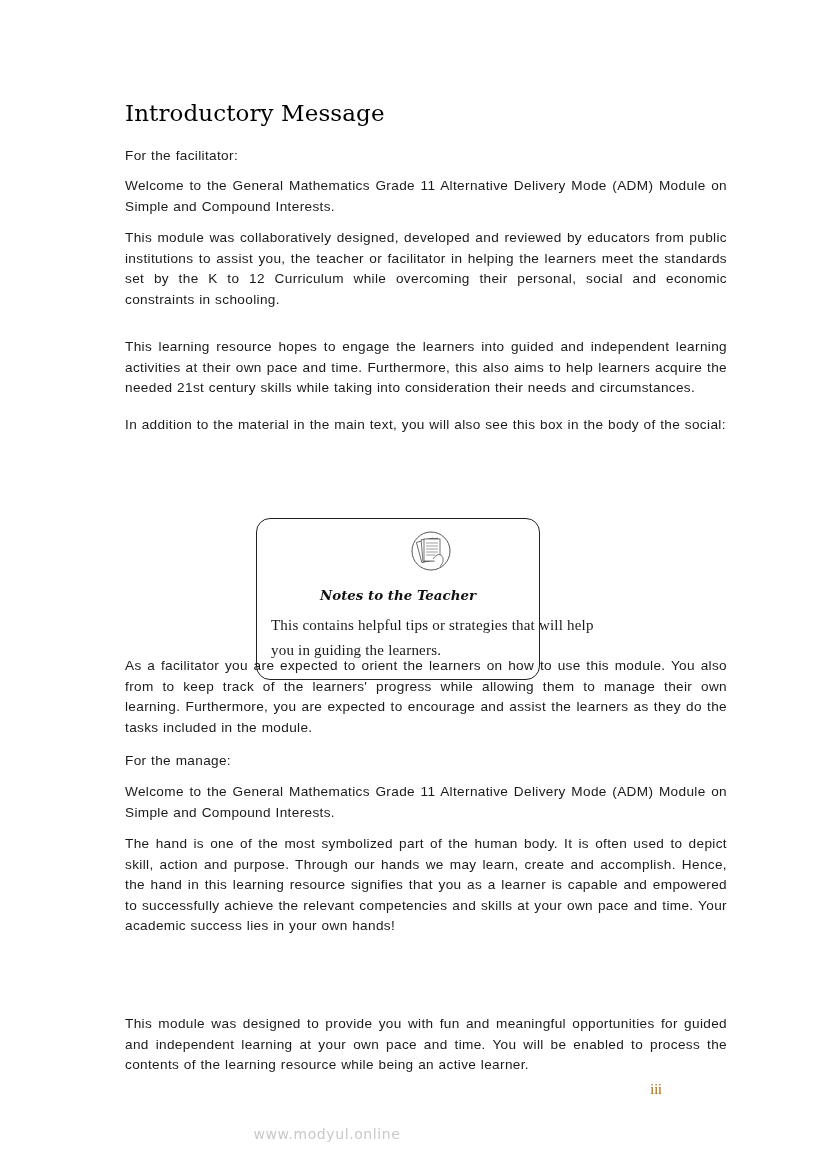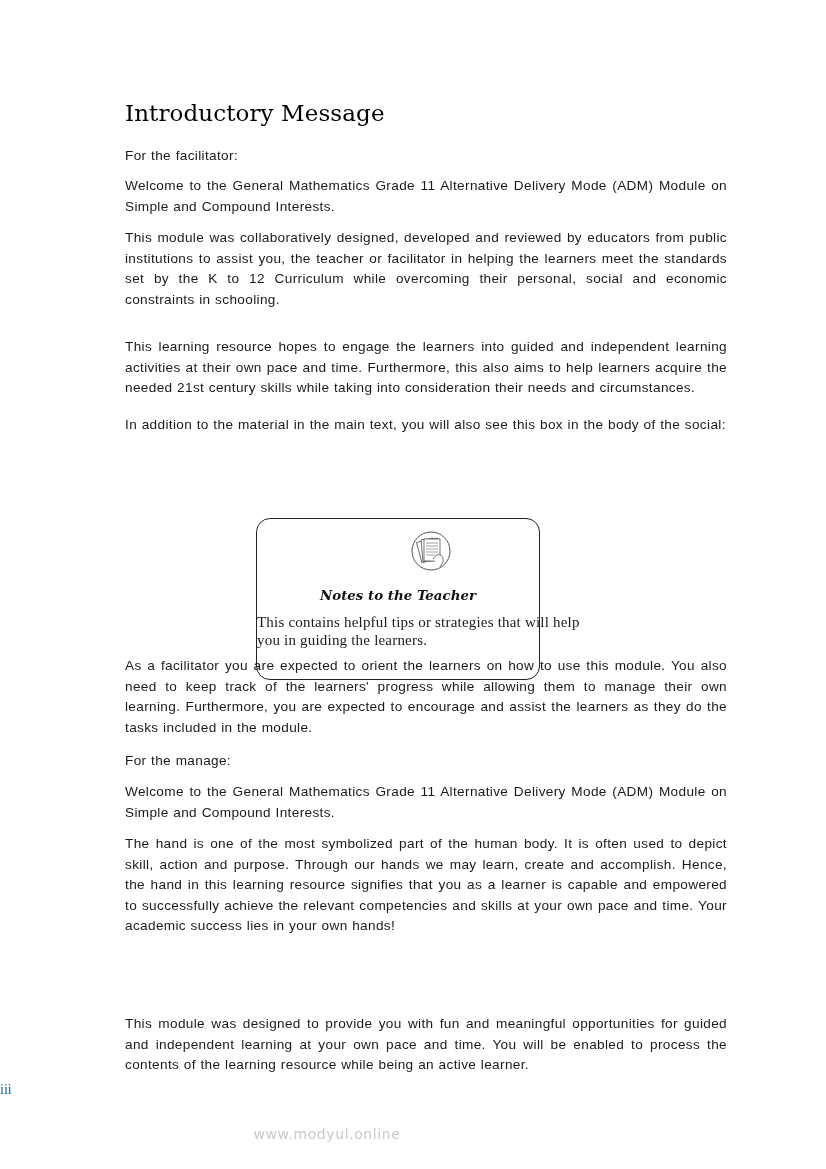--- a/index.html
+++ b/index.html
@@ -9,24 +9,24 @@
     h1 { position: absolute; top: 100px; left: 0; margin: 0; font-family: "DejaVu Serif", serif;
          font-weight: normal; font-size: 23px; letter-spacing: 0.1px; color: #000; }
     p { margin: 0; font-size: 13.6px; line-height: 20.6px; text-align: justify; color: #1a1a1a;
         font-family: Liberation Sans, sans-serif; letter-spacing: 0.35px; word-spacing: 0.5px; }
     .blk { position: absolute; left: 0; width: 602px; }
     .box { position: absolute; left: 131px; top: 470px; width: 284px; height: 162px;
            border: 1.5px solid #222; border-radius: 14px; box-sizing: border-box; margin-top: 48px; }
     .box .icon { position: absolute; left: 154px; top: 12px; width: 40px; height: 40px; }
     .box .title { position: absolute; top: 68px; left: 0; width: 100%; text-align: center;
                   font-family: "DejaVu Serif", serif; font-weight: bold; font-style: italic; font-size: 13.4px; }
-    .box .desc { position: absolute; left: 0; top: 94px; width: 324px; text-align: left;
-                 font-family: "Liberation Serif", serif; font-size: 15px; line-height: 18px; color: #1a1a1a; letter-spacing: 0.2px; }
-    .pagenum { position: absolute; top: 1082px; left: 0; width: 662px; text-align: left;
-               font-family: "Liberation Serif", serif; font-size: 14px; color: #0369a1; }
+    .box .desc { position: absolute; left: 14px; top: 94px; width: 324px; text-align: left;
+                 font-family: "Liberation Serif", serif; font-size: 15px; line-height: 25px; color: #1a1a1a; letter-spacing: 0.2px; }
+    .pagenum { position: absolute; top: 1082px; left: 0; width: 662px; text-align: right;
+               font-family: "Liberation Serif", serif; font-size: 14px; color: #a16207; }
     .watermark { position: absolute; top: 1126px; left: 0; width: 654px; text-align: center;
                  font-family: "DejaVu Sans", sans-serif; font-size: 14px; color: #c9c9c9; letter-spacing: 0.6px; }
   </style>
 </head>
 <body>
 
 <div class="page">
   <h1>Introductory Message</h1>
 
   <p class="blk" style="top:146px">For the facilitator:</p>
@@ -49,21 +49,21 @@
         <line x1="15" y1="18" x2="27" y2="18"></line>
           <line x1="15" y1="21" x2="27" y2="21"></line>
         <line x1="15" y1="24" x2="24" y2="24"></line>
       </g>
       <path d="M22 28 q4 -6 8 -4 q3 2 2 7 l-3 5" fill="#fff" stroke="#555" stroke-width="0.8"></path>
     </svg>
     <div class="title">Notes to the Teacher</div>
     <div class="desc">This contains helpful tips or strategies that will help you in guiding the learners.</div>
   </div>
 
-  <p class="blk" style="top:656px">As a facilitator you are expected to orient the learners on how to use this module. You also need to keep track of the learners' progress while allowing them to manage their own learning. Furthermore, you are expected to encourage and assist the learners as they do the tasks included in the module.</p>
+  <p class="blk" style="top:656px">As a facilitator you are expected to orient the learners on how to use this module. You also from to keep track of the learners' progress while allowing them to manage their own learning. Furthermore, you are expected to encourage and assist the learners as they do the tasks included in the module.</p>
   <p class="blk" style="top:751px">For the manage:</p>
   <p class="blk" style="top:782px">Welcome to the General Mathematics Grade 11 Alternative Delivery Mode (ADM) Module on Simple and Compound Interests.</p>
   <p class="blk" style="top:834px">The hand is one of the most symbolized part of the human body. It is often used to depict skill, action and purpose. Through our hands we may learn, create and accomplish. Hence, the hand in this learning resource signifies that you as a learner is capable and empowered to successfully achieve the relevant competencies and skills at your own pace and time. Your academic success lies in your own hands!</p>
   <p class="blk" style="top:1014px">This module was designed to provide you with fun and meaningful opportunities for guided and independent learning at your own pace and time. You will be enabled to process the contents of the learning resource while being an active learner.</p>
 </div>
 
 <div class="pagenum">iii</div>
 <div class="watermark">www.modyul.online</div>
 
 </body></html>

